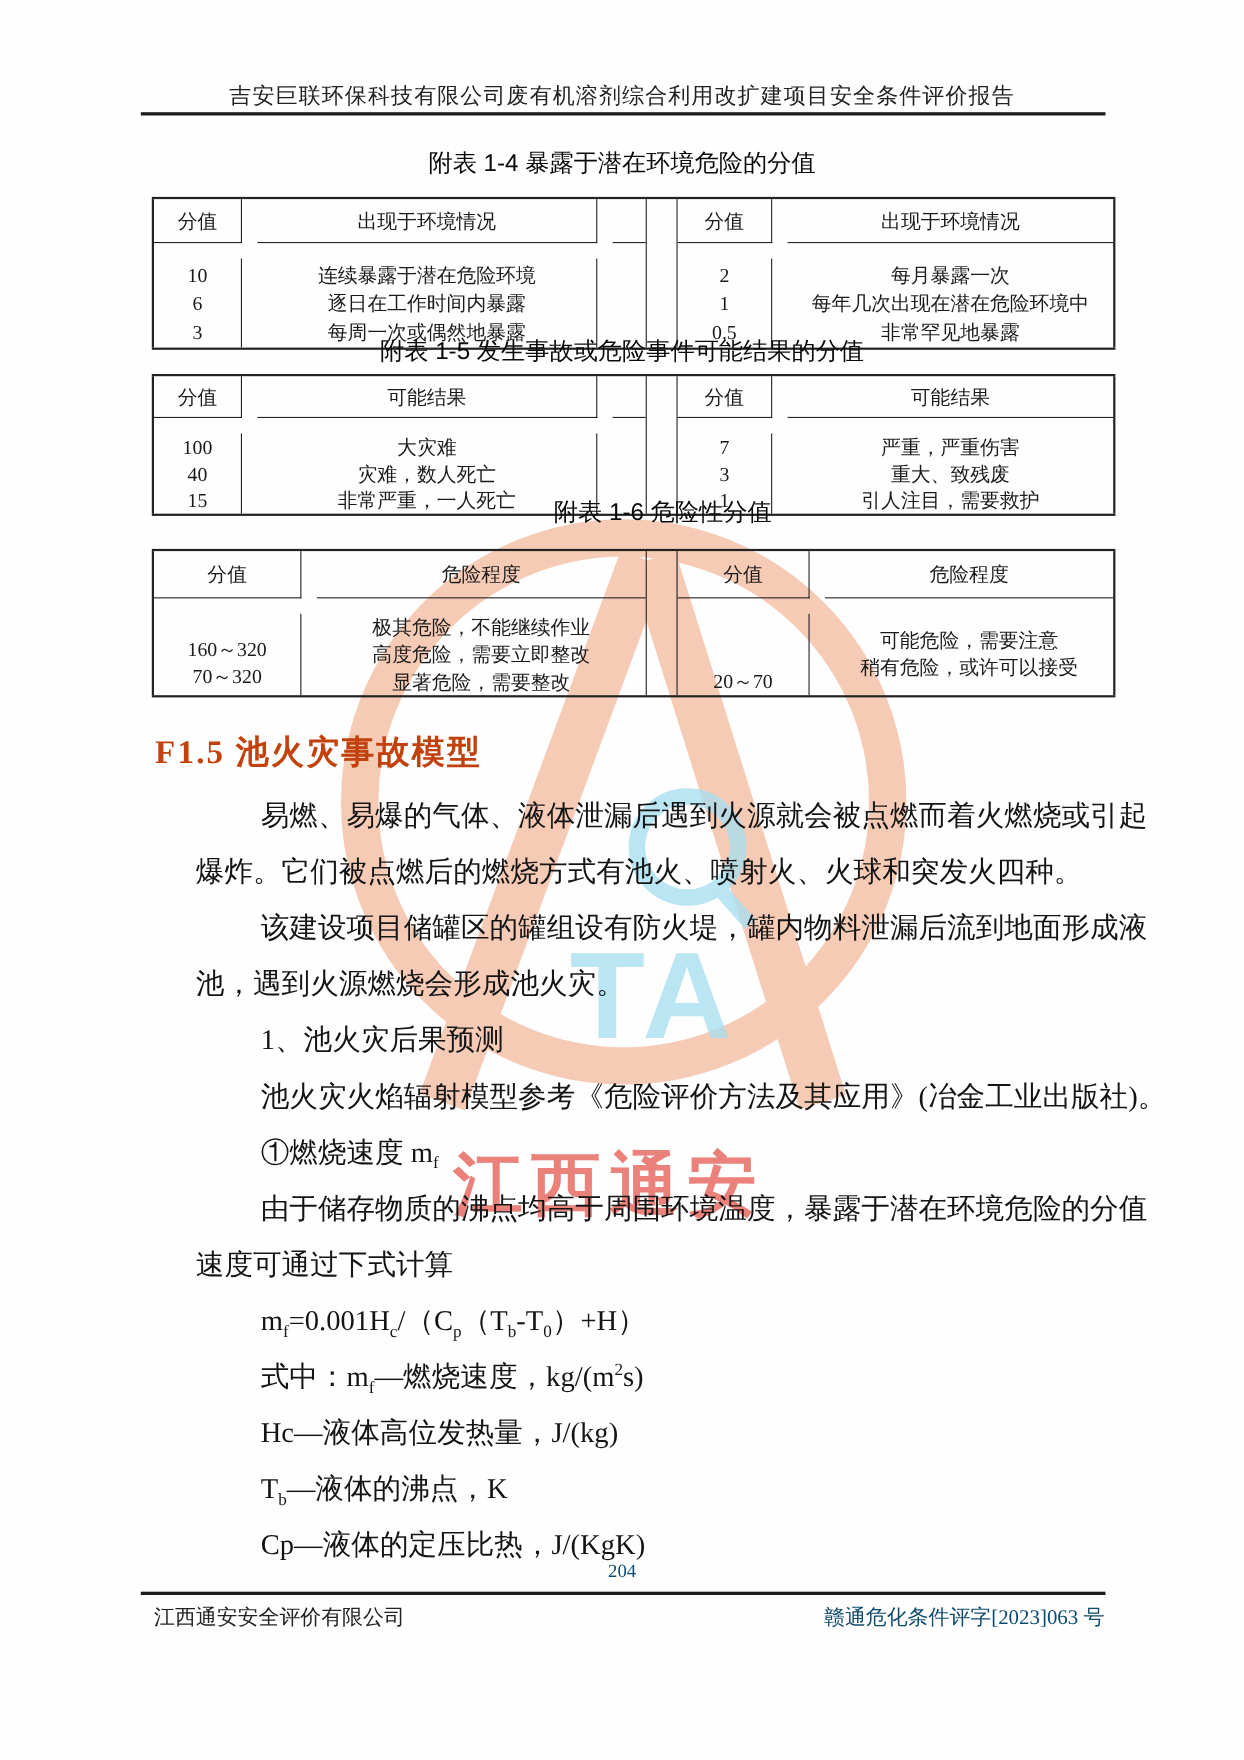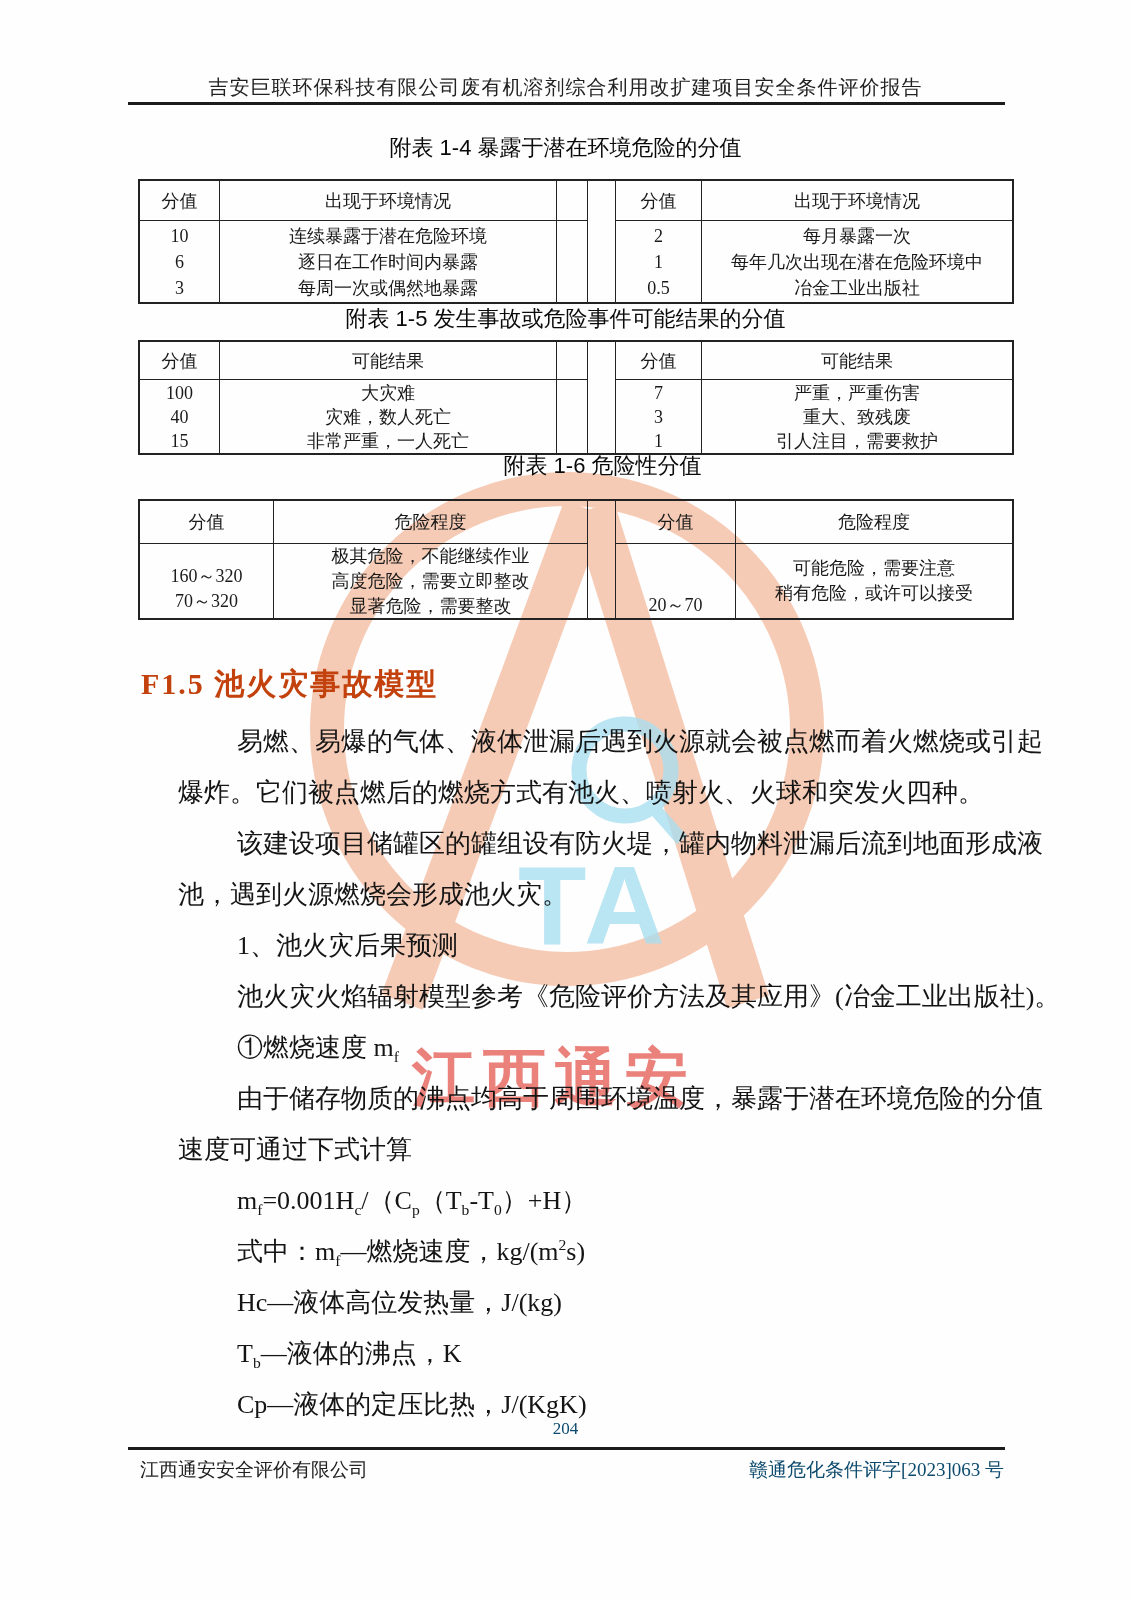--- a/index.html
+++ b/index.html
@@ -43,21 +43,21 @@
   #t6-title{top:451px;padding-left:37px;}
   
   .tbl{
     position:absolute;left:138px;display:flex;
     border-top:2px solid #222;border-bottom:2px solid #222;
     font-size:18px;color:#1a1a1a;
   }
   #t4{top:179px;}
   #t5{top:340px;}
   #t6{top:499px;}
-  .panel{display:grid;}
+  .panel{display:grid;gap:14px;}
   .gapcol{width:27px;}
   .pl{border-left:2px solid #222;border-right:1px solid #222;}
   .pr{border-left:1px solid #222;border-right:2px solid #222;}
   #t4 .panel{grid-template-rows:40px 81px;}
   #t5 .panel{grid-template-rows:38px 73px;}
   #t6 .panel{grid-template-rows:43px 74px;}
   .pl45{width:447px;grid-template-columns:80px 1fr 30px;}
   .pr45{width:396px;grid-template-columns:86px 1fr;}
   .pl6{width:447px;grid-template-columns:134px 1fr;}
   .pr6{width:396px;grid-template-columns:120px 1fr;}
@@ -126,21 +126,21 @@
       <div class="c br hb">分值</div>
       <div class="c hb">出现于环境情况</div>
       <div class="stack br">
         <div>2</div>
         <div>1</div>
         <div>0.5</div>
       </div>
       <div class="stack">
         <div>每月暴露一次</div>
         <div>每年几次出现在潜在危险环境中</div>
-        <div>冶金工业出版社</div>
+        <div>非常罕见地暴露</div>
       </div>
     </div>
   </div>
 
   <div class="ttl" id="t5-title">附表 1-5 发生事故或危险事件可能结果的分值</div>
   <div class="tbl" id="t5">
     <div class="panel pl pl45">
       <div class="c br hb">分值</div>
       <div class="c br hb">可能结果</div>
       <div class="c hb"></div>

